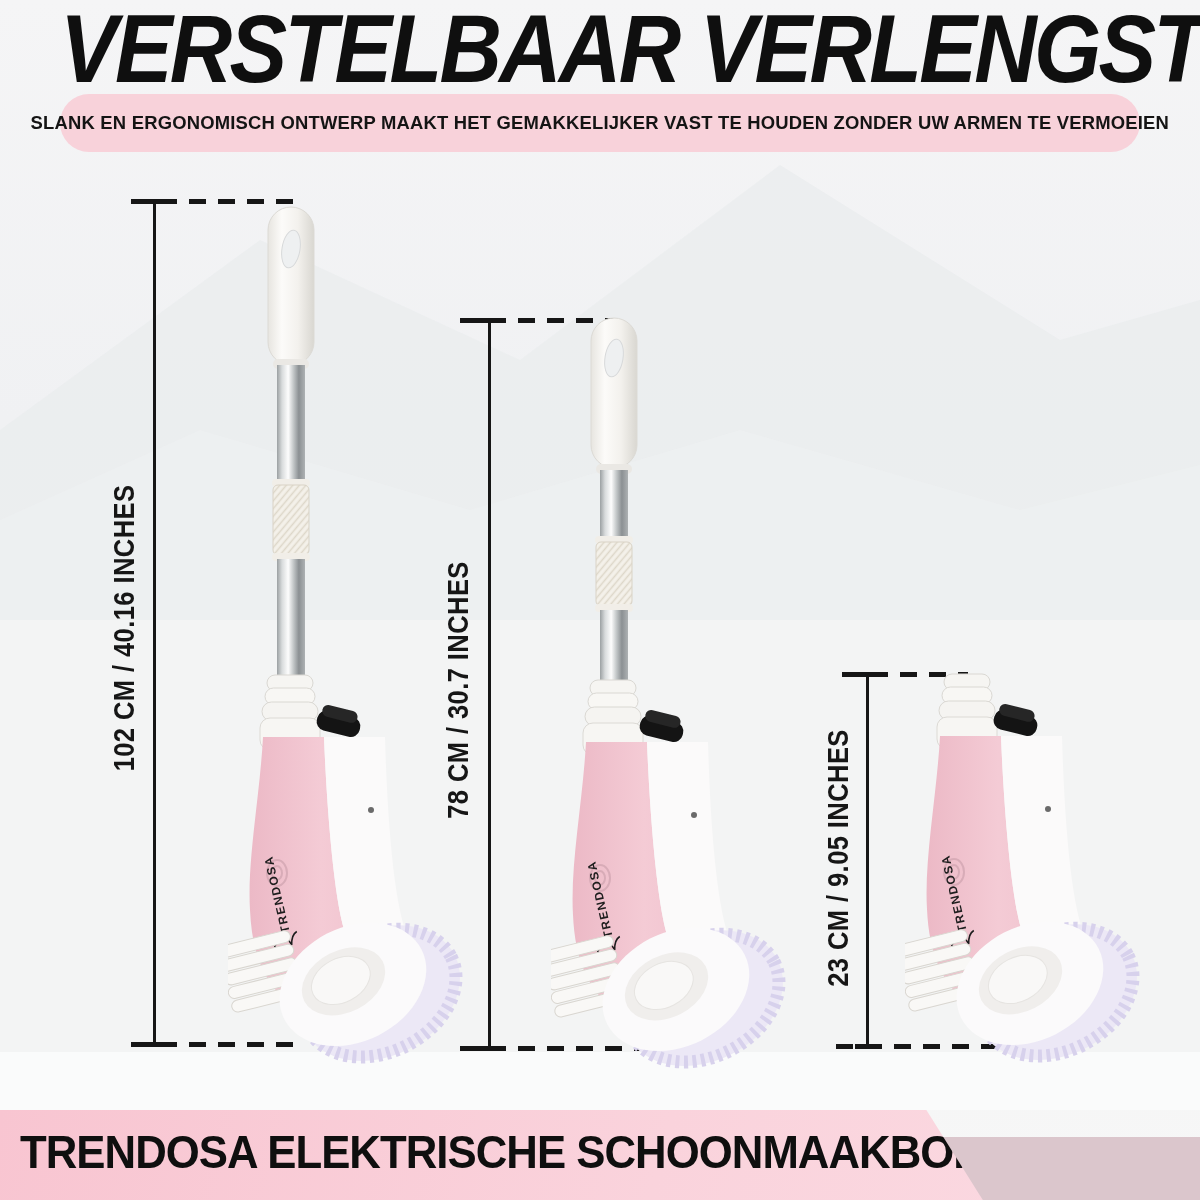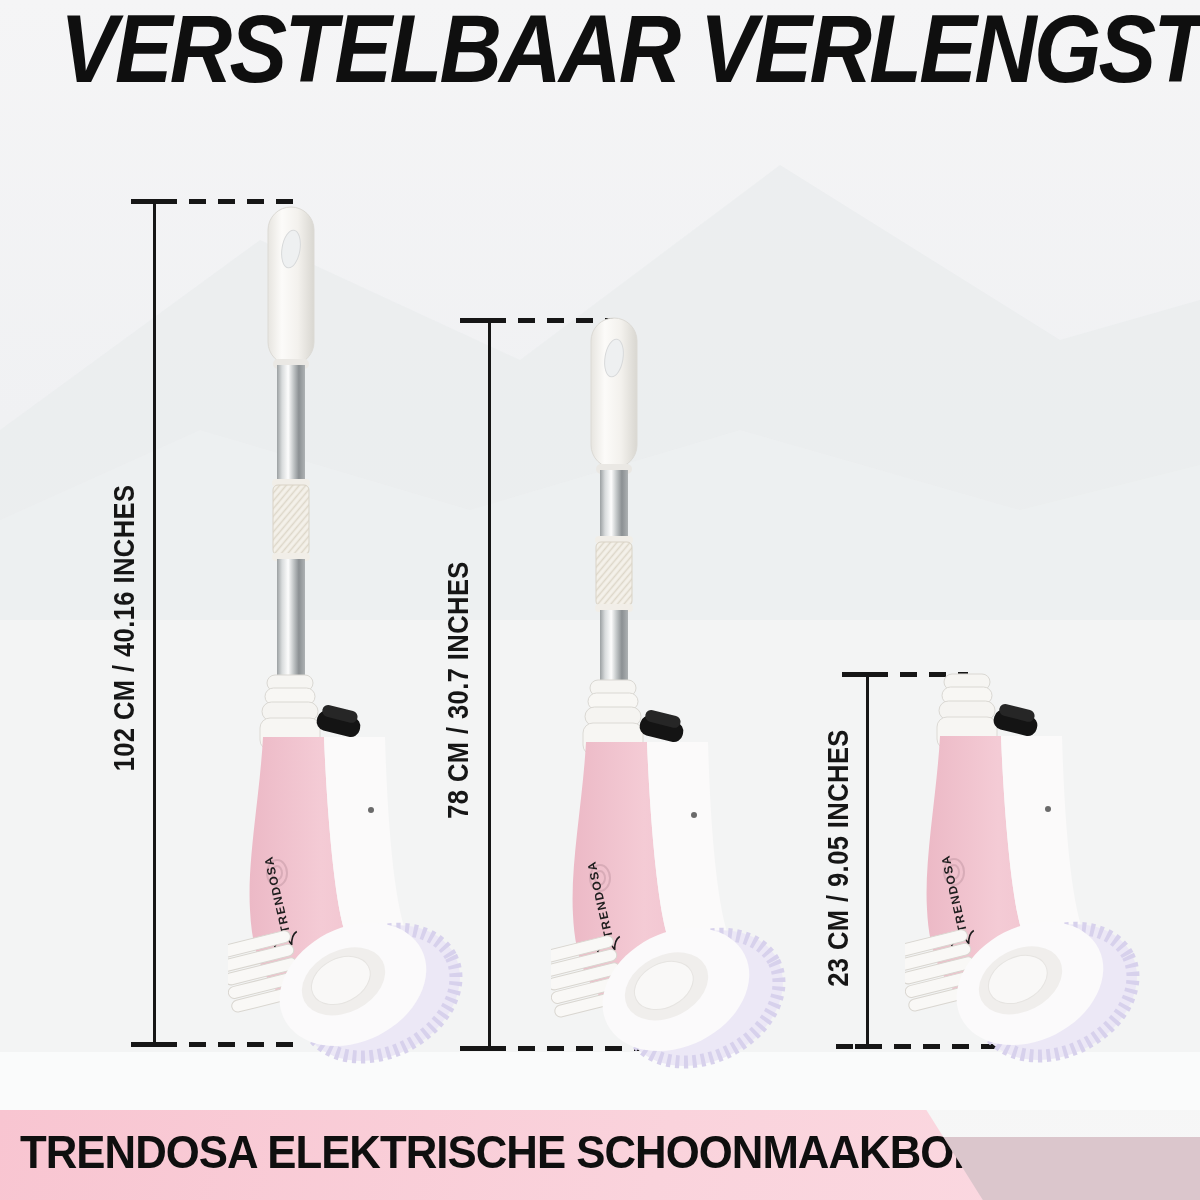--- a/index.html
+++ b/index.html
@@ -124,20 +124,23 @@
           <ellipse cx="14" cy="14" rx="80" ry="59" fill="none" stroke="#d7d1ec" stroke-width="13" stroke-dasharray="4 4.5"></ellipse>
           <ellipse cx="-6" cy="-6" rx="77" ry="57" fill="#fbfafb"></ellipse>
           <ellipse cx="-13" cy="-13" rx="44" ry="31" fill="#f0eeec"></ellipse>
           <ellipse cx="-15" cy="-15" rx="31" ry="22" fill="#f9f8f7" stroke="#e6e4e1"></ellipse>
         </g>
       </g>
     </defs>
   </svg>
 
   <div class="title">VERSTELBAAR VERLENGSTUK</div>
+  <div class="subtitle">
+    <span>SLANK EN ERGONOMISCH ONTWERP MAAKT HET GEMAKKELIJKER VAST TE HOUDEN ZONDER UW ARMEN TE VERMOEIEN</span>
+  </div>
 
   <div>
     <div class="dash" style="left:131px;top:199px;width:162px"></div>
     <div class="tick" style="left:142px;top:199px"></div>
     <div class="vline" style="left:153px;top:201px;height:845px"></div>
     <div class="tick" style="left:142px;top:1042px"></div>
     <div class="dash" style="left:131px;top:1042px;width:168px"></div>
     <div class="dim-label" style="left:124px;top:628px">102 CM / 40.16 INCHES</div>
   </div>
 

